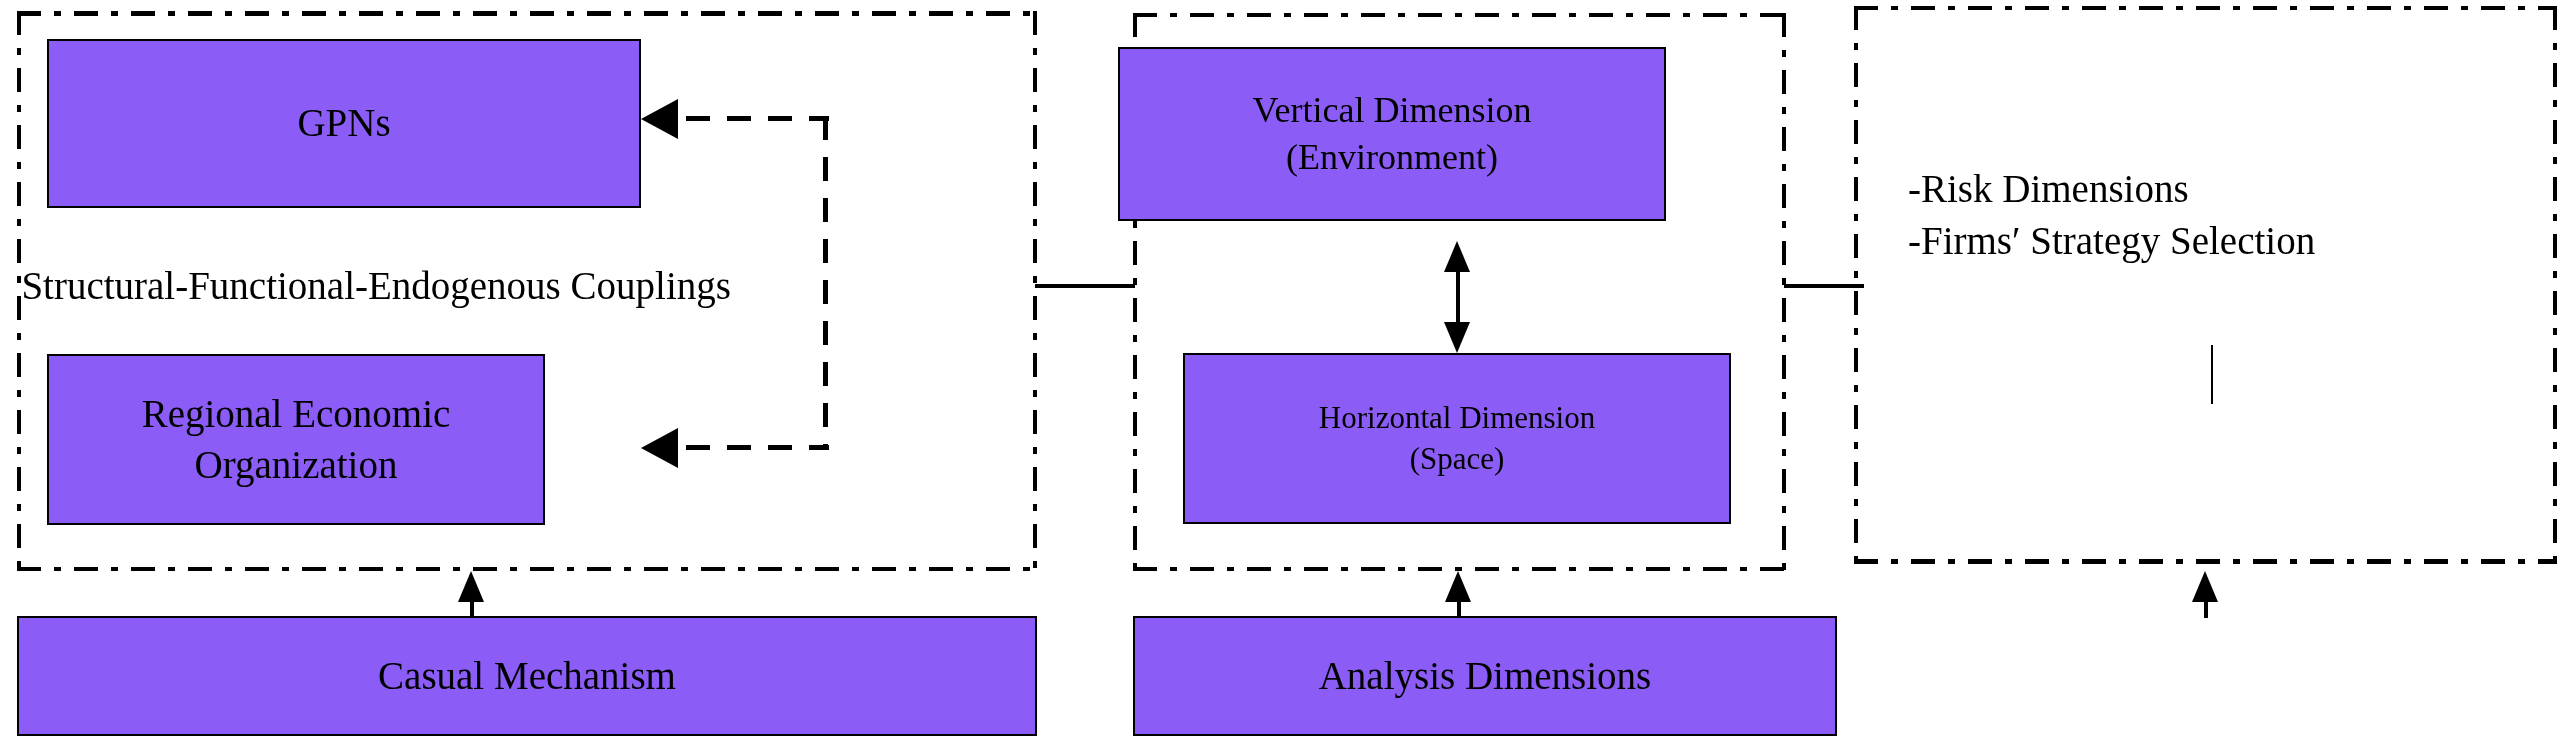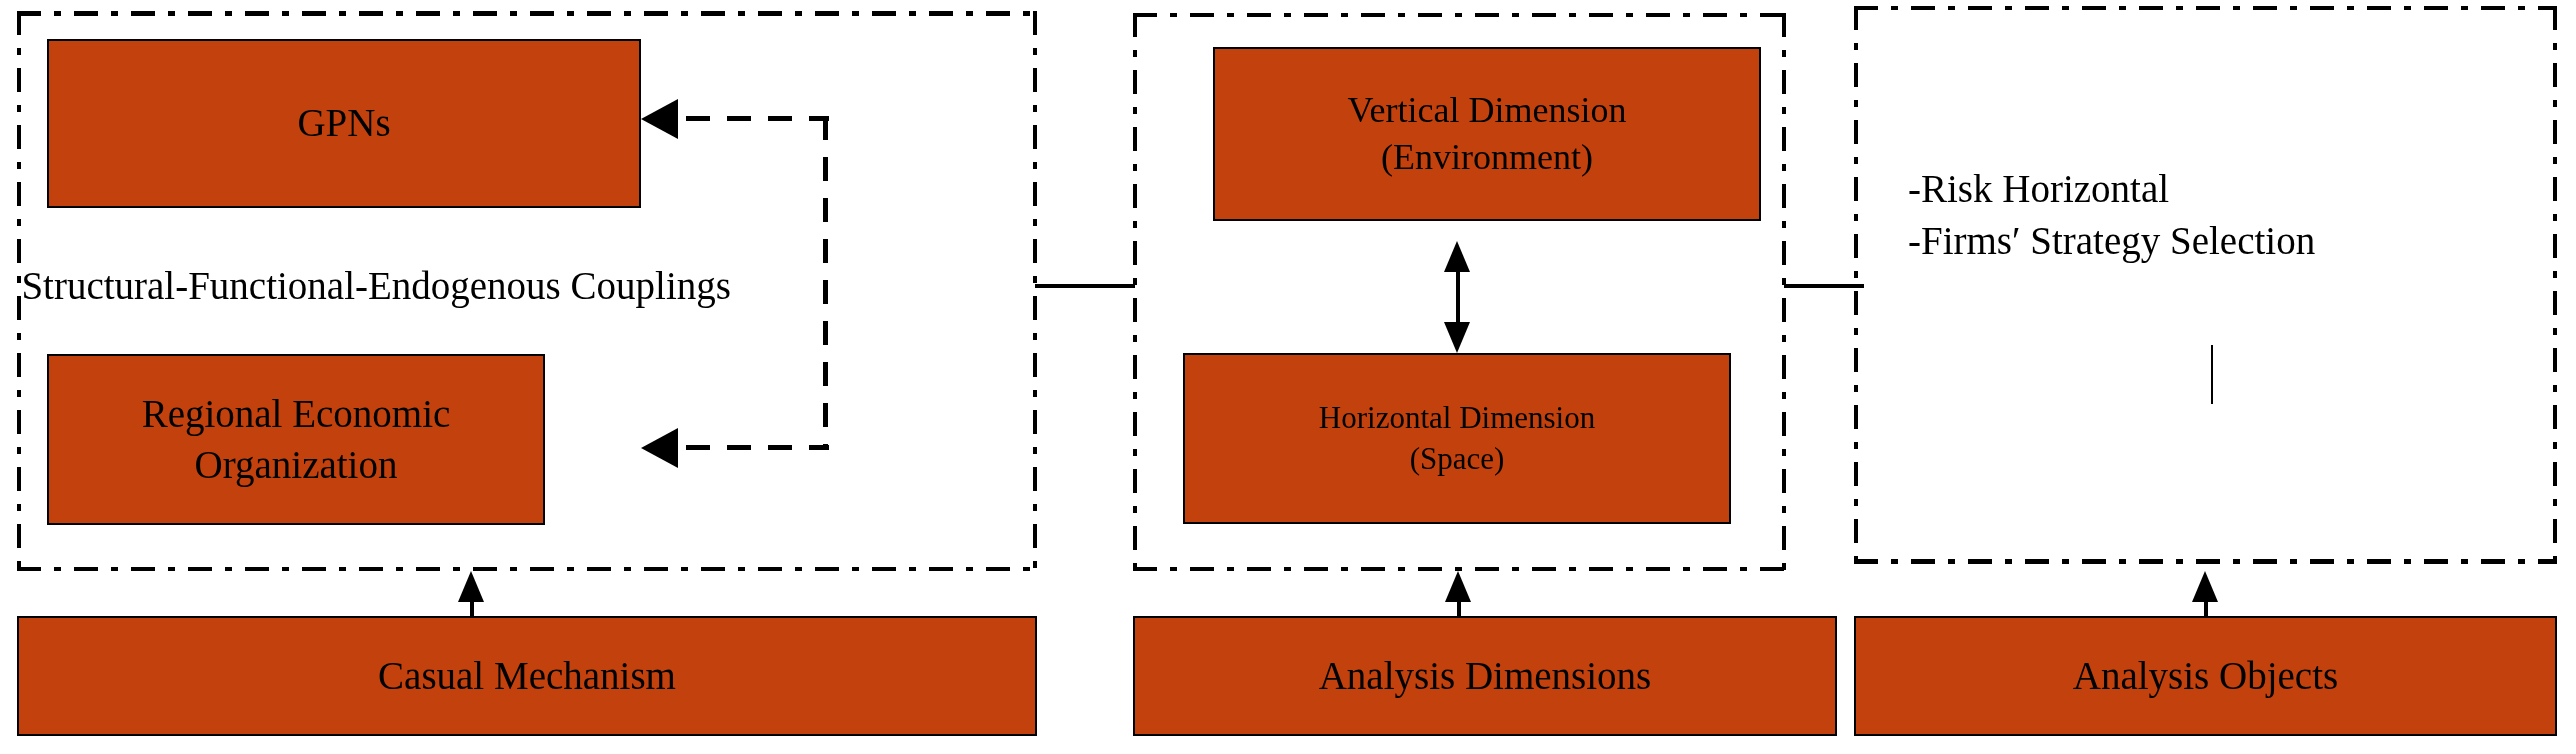--- a/index.html
+++ b/index.html
@@ -43,21 +43,21 @@
   .edge.t{top:0;}
   .edge.b{bottom:0;}
   .edge.l{left:0;}
   .edge.r{right:0;}
 
   
   .box{
     position:absolute;
     box-sizing:border-box;
     border:2.1px solid #000000;
-    background:#c2410c;
+    background:#8b5cf6;
     display:flex;
     align-items:center;
     justify-content:center;
     text-align:center;
     line-height:1.30;
   }
   .box .txt{display:block;padding:0 7.1px;}
 
   
   .plaintext{
@@ -170,21 +170,21 @@
 
   <div class="hline" style="left:1035px; top:284px; width:100px;"></div>
 
   <div class="panel" style="left:1133px; top:13px; width:653px; height:558px;">
     <div class="edge h t"></div>
     <div class="edge h b"></div>
     <div class="edge v l"></div>
     <div class="edge v r"></div>
   </div>
 
-  <div class="box fs-mid" style="left:1213px; top:47px; width:548px; height:174px;">
+  <div class="box fs-mid" style="left:1118px; top:47px; width:548px; height:174px;">
     <span class="txt">
       <span>Vertical Dimension</span><br>
       <span>(Environment)</span>
     </span>
   </div>
 
   <div style="position:absolute;left:1443px;top:241px;width:28.6px;height:113px;">
     <div class="arrow-up" style="left:0.7px; top:0;"></div>
     <div class="vline" style="left:13px; top:28.6px; height:56px;"></div>
     <div class="arrow-down" style="left:0.7px; top:81px;"></div>
@@ -200,21 +200,21 @@
   <div class="hline" style="left:1784px; top:284px; width:80px;"></div>
 
   <div class="panel" style="left:1854px; top:5.7px; width:703px; height:558px;">
     <div class="edge h t"></div>
     <div class="edge h b"></div>
     <div class="edge v l"></div>
     <div class="edge v r"></div>
   </div>
 
   <div class="textlist fs-big" style="left:1908px; top:163px;">
-    <div>-Risk Horizontal</div>
+    <div>-Risk Dimensions</div>
     <div>-Firms′ Strategy Selection</div>
   </div>
 
   <div class="caret" style="left:2211px; top:345px; height:59px;"></div>
 
   <div style="position:absolute;left:457px;top:571px;width:28.6px;height:46px;">
     <div class="arrow-up" style="left:0.7px;top:0;"></div>
     <div class="vline" style="left:13px;top:28.6px;height:18.6px;"></div>
   </div>
   <div class="box fs-big" style="left:17px; top:616px; width:1020px; height:120px;">
@@ -226,18 +226,15 @@
     <div class="vline" style="left:13px;top:28.6px;height:18.6px;"></div>
   </div>
   <div class="box fs-big" style="left:1133px; top:616px; width:704px; height:120px;">
     <span class="txt">Analysis Dimensions</span>
   </div>
 
   <div style="position:absolute;left:2191px;top:571px;width:28.6px;height:46px;">
     <div class="arrow-up" style="left:0.7px;top:0;"></div>
     <div class="vline" style="left:13px;top:28.6px;height:18.6px;"></div>
   </div>
-  <div class="box fs-big" style="left:1854px; top:616px; width:703px; height:120px;">
-    <span class="txt">Analysis Objects</span>
-  </div>
 
 </div>
 
 
 </body></html>

